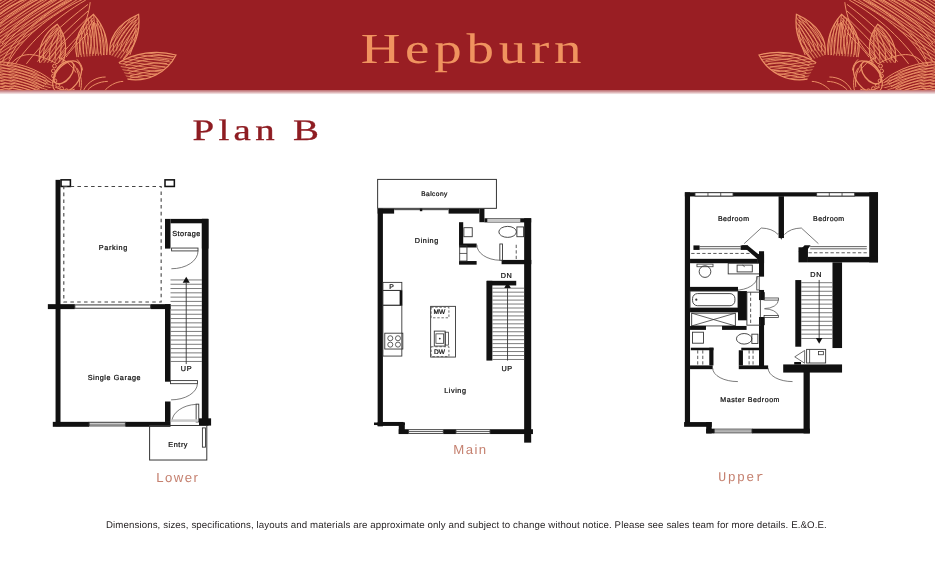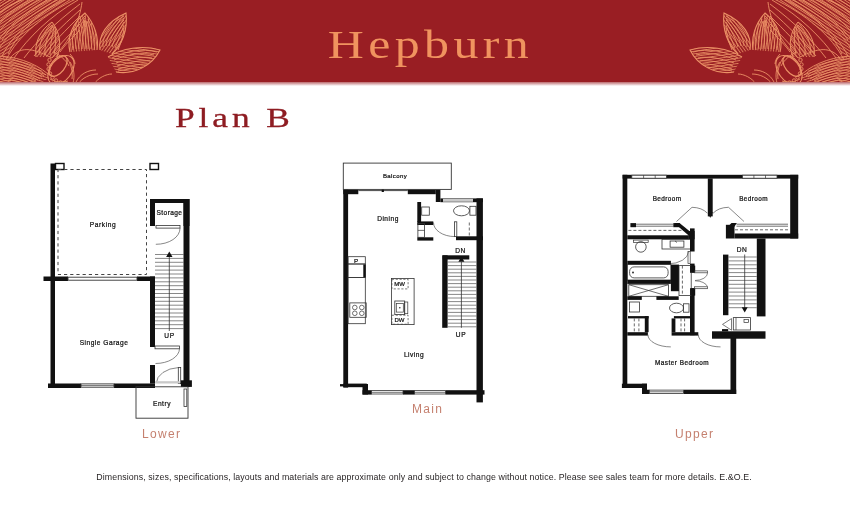--- a/index.html
+++ b/index.html
@@ -584,16 +584,16 @@
       <rect x="683.6" y="389.7" width="52.6" height="4.3" fill="#111"></rect>
       <rect x="649.3" y="390.1" width="34.3" height="3.4" fill="none" stroke="#333" stroke-width="0.8"></rect>
       <line x1="649.3" y1="391.8" x2="683.6" y2="391.8" stroke="#333" stroke-width="0.7"></line>
     </g>
   </svg>
 
   <div class="flabel" style="left:142px;top:427px;">Lower</div>
 
   <div class="flabel" style="left:412px;top:402px;">Main</div>
 
-  <div class="flabel" style="left:675px;top:427px;">Upper</div>
+  <div class="flabel" style="left:653px;top:427px;font-family:Liberation Mono, monospace;">Upper</div>
 
   <div class="disclaimer">Dimensions, sizes, specifications, layouts and materials are approximate only and subject to change without notice. Please see sales team for more details. E.&amp;O.E.</div>
 </div>
 
 </body></html>

